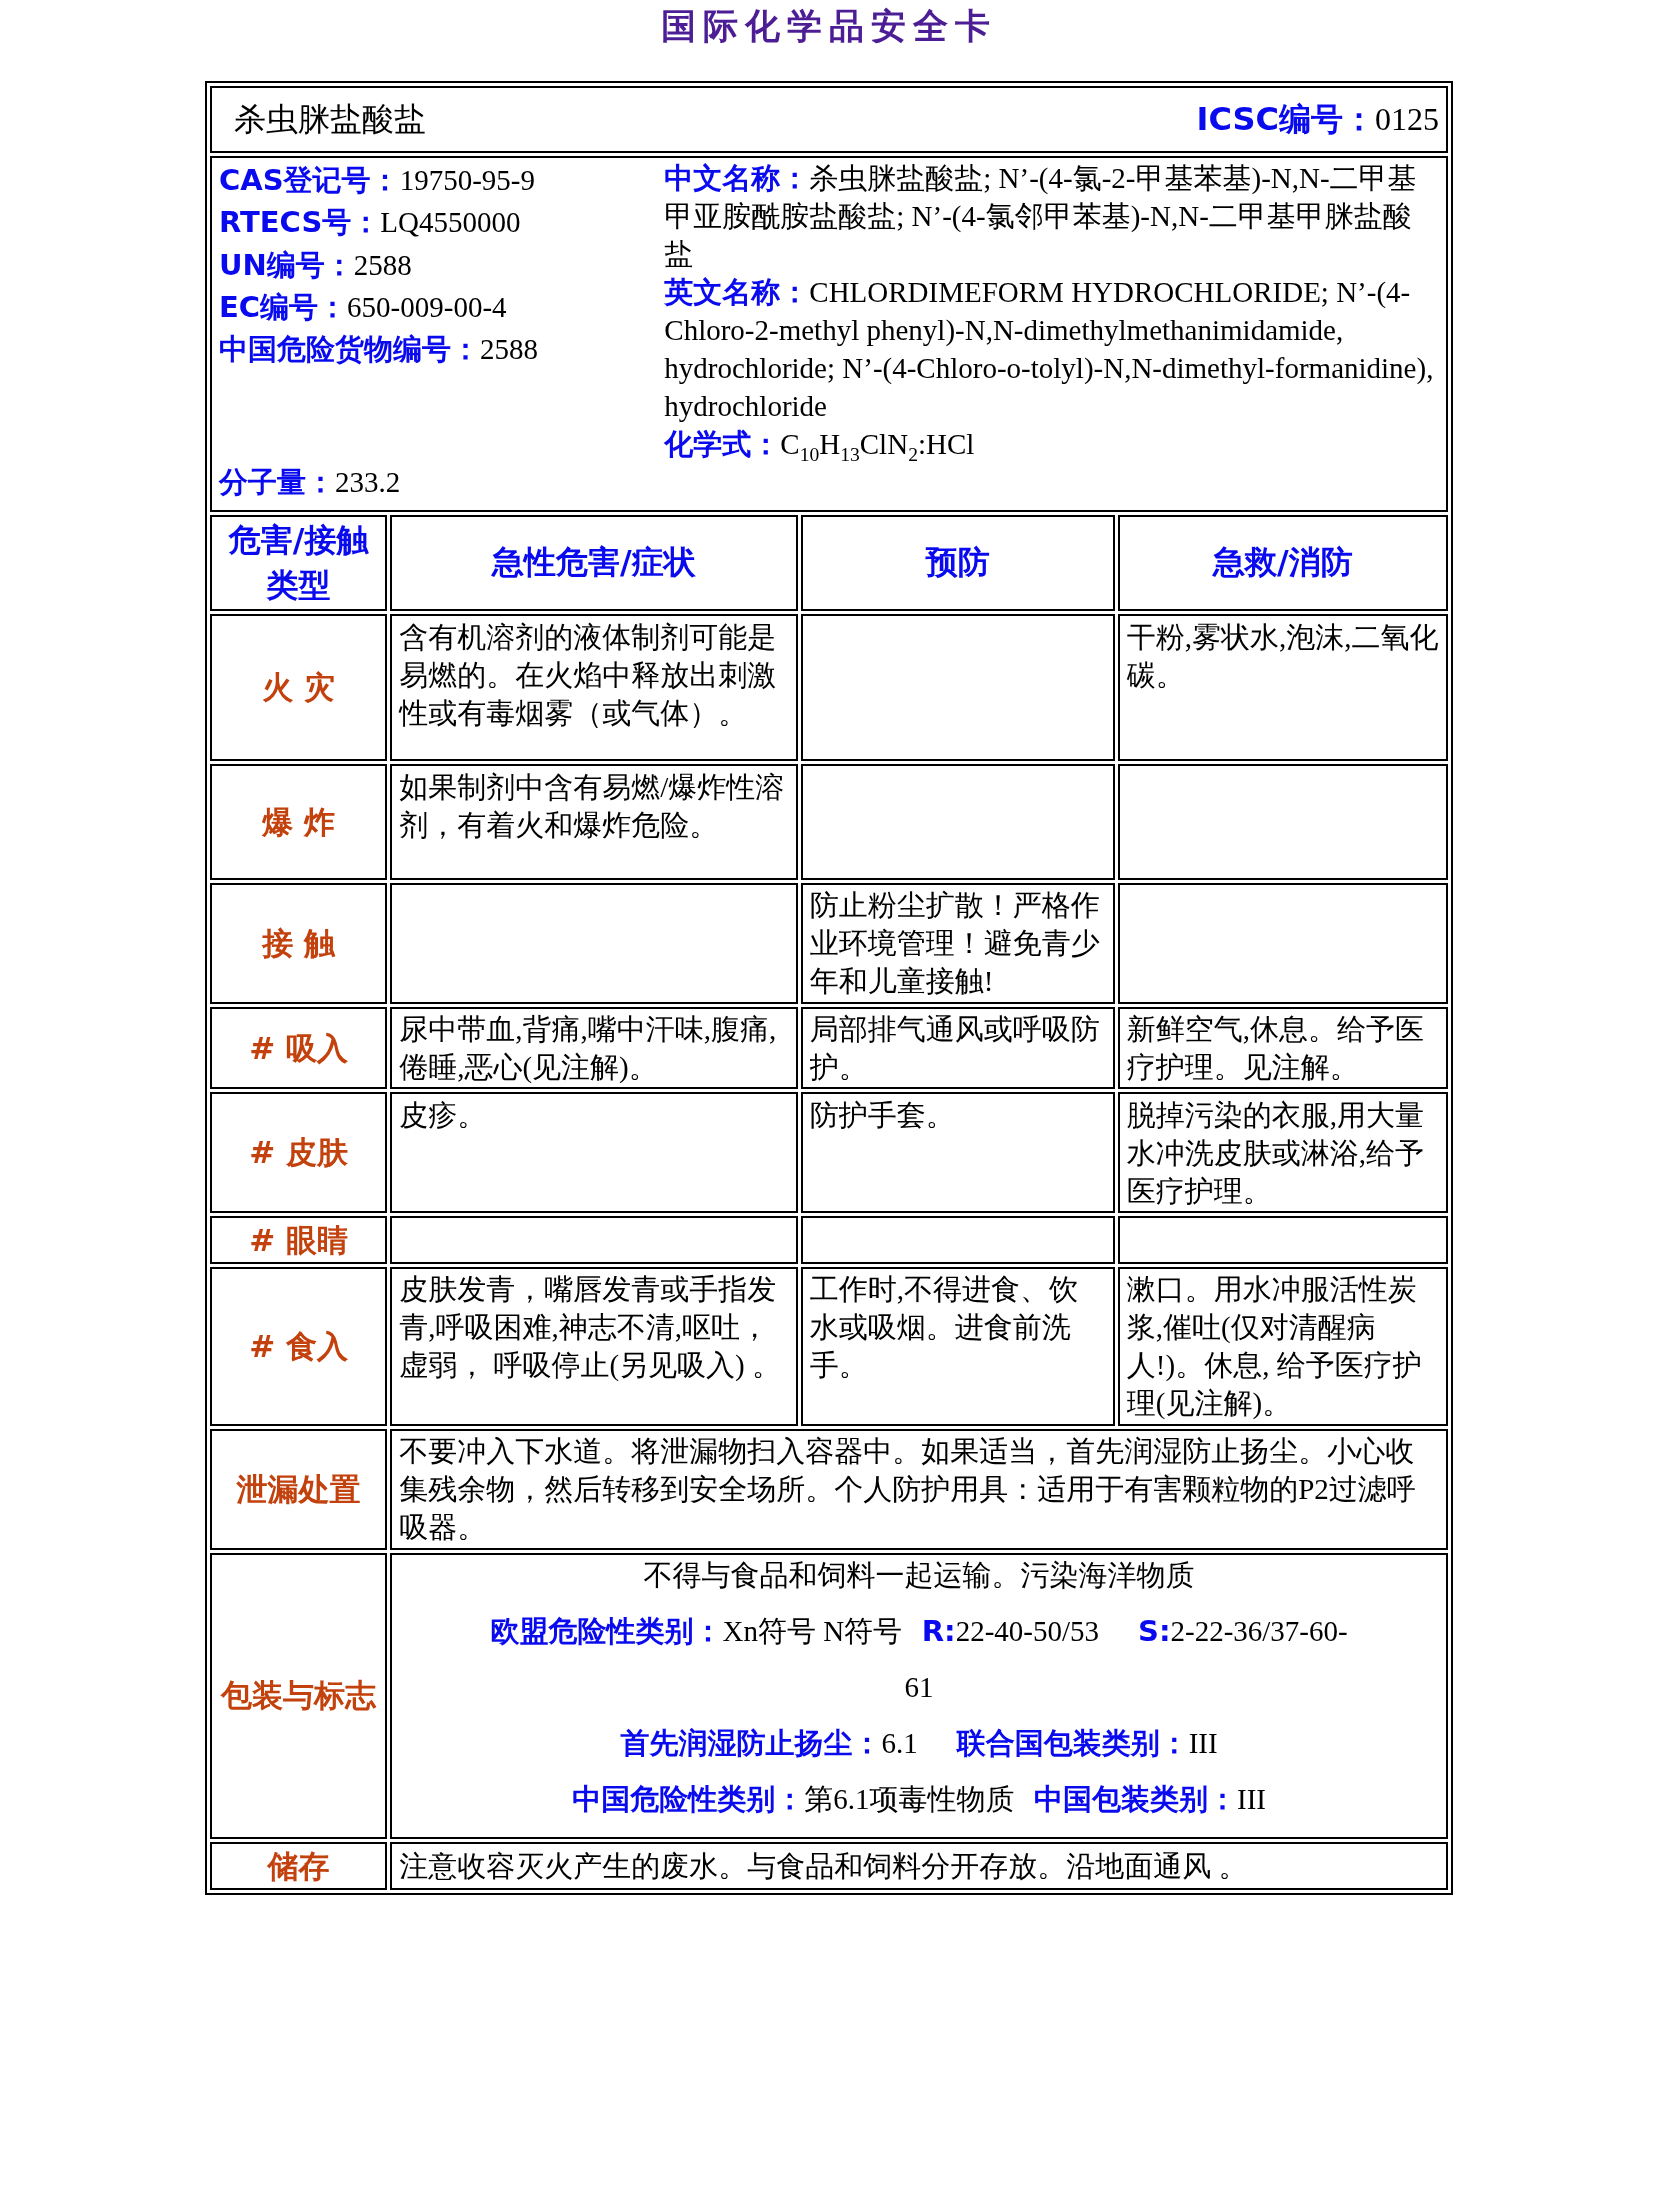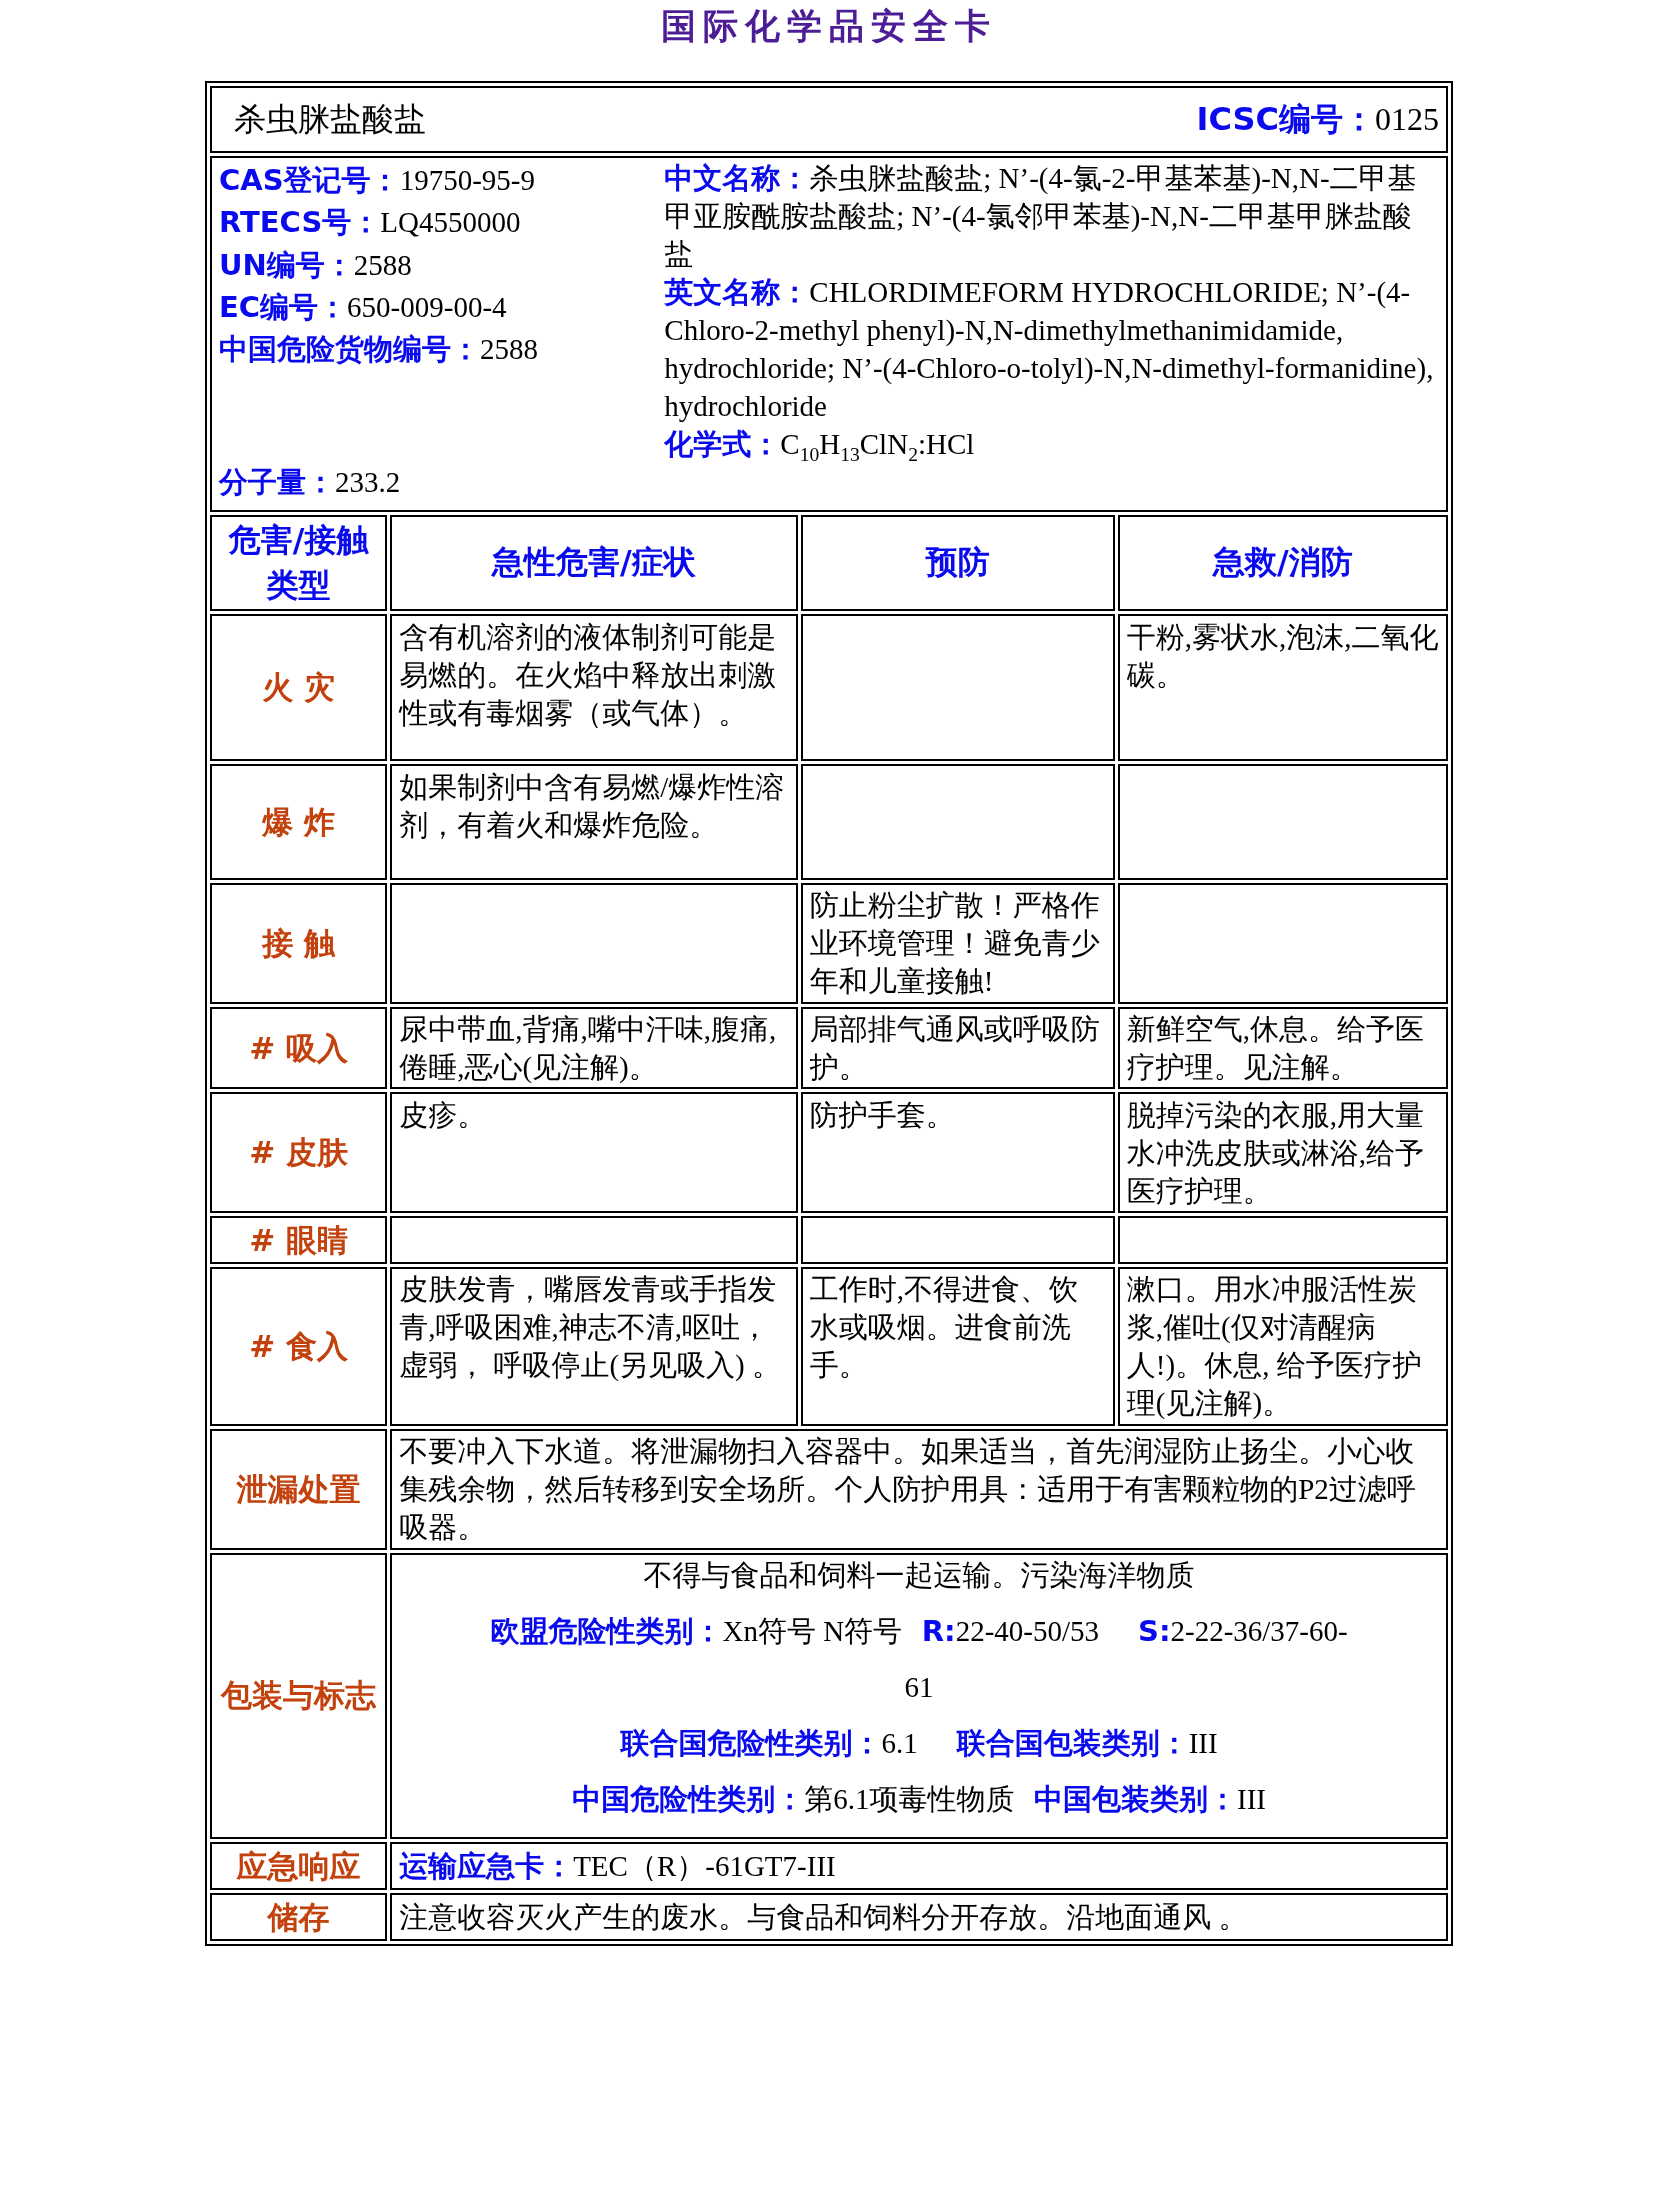--- a/index.html
+++ b/index.html
@@ -155,29 +155,25 @@
     <td class="lbl h-spill">泄漏处置</td>
     <td colspan="3">不要冲入下水道。将泄漏物扫入容器中。如果适当，首先润湿防止扬尘。小心收集残余物，然后转移到安全场所。个人防护用具：适用于有害颗粒物的P2过滤呼吸器。</td>
   </tr>
 
   <tr>
     <td class="lbl h-pack">包装与标志</td>
     <td colspan="3" class="pack-cell">
       <p class="tight">不得与食品和饲料一起运输。污染海洋物质</p>
       <p><span class="blue">欧盟危险性类别：</span><span>Xn符号 N符号</span><span class="blue gap-s">R:</span><span>22-40-50/53</span><span class="blue gap-l">S:</span><span>2-22-36/37-60-</span></p>
       <p>61</p>
-      <p><span class="blue">联合国危险性类别：</span><span>6.1</span><span class="blue gap-l">联合国包装类别：</span><span>III</span></p>
+      <p><span class="blue">首先润湿防止扬尘：</span><span>6.1</span><span class="blue gap-l">联合国包装类别：</span><span>III</span></p>
       <p><span class="blue">中国危险性类别：</span><span>第6.1项毒性物质</span><span class="blue gap-s">中国包装类别：</span><span>III</span></p>
     </td>
   </tr>
 
-  <tr>
-    <td class="lbl h-emer">应急响应</td>
-    <td colspan="3" class="vmid"><span class="blue">运输应急卡：</span><span>TEC（R）-61GT7-III</span></td>
-  </tr>
 
   <tr>
     <td class="lbl h-store">储存</td>
     <td colspan="3" class="vmid">注意收容灭火产生的废水。与食品和饲料分开存放。沿地面通风 。</td>
   </tr>
 </tbody>
   </table>
 
 
 </body></html>

